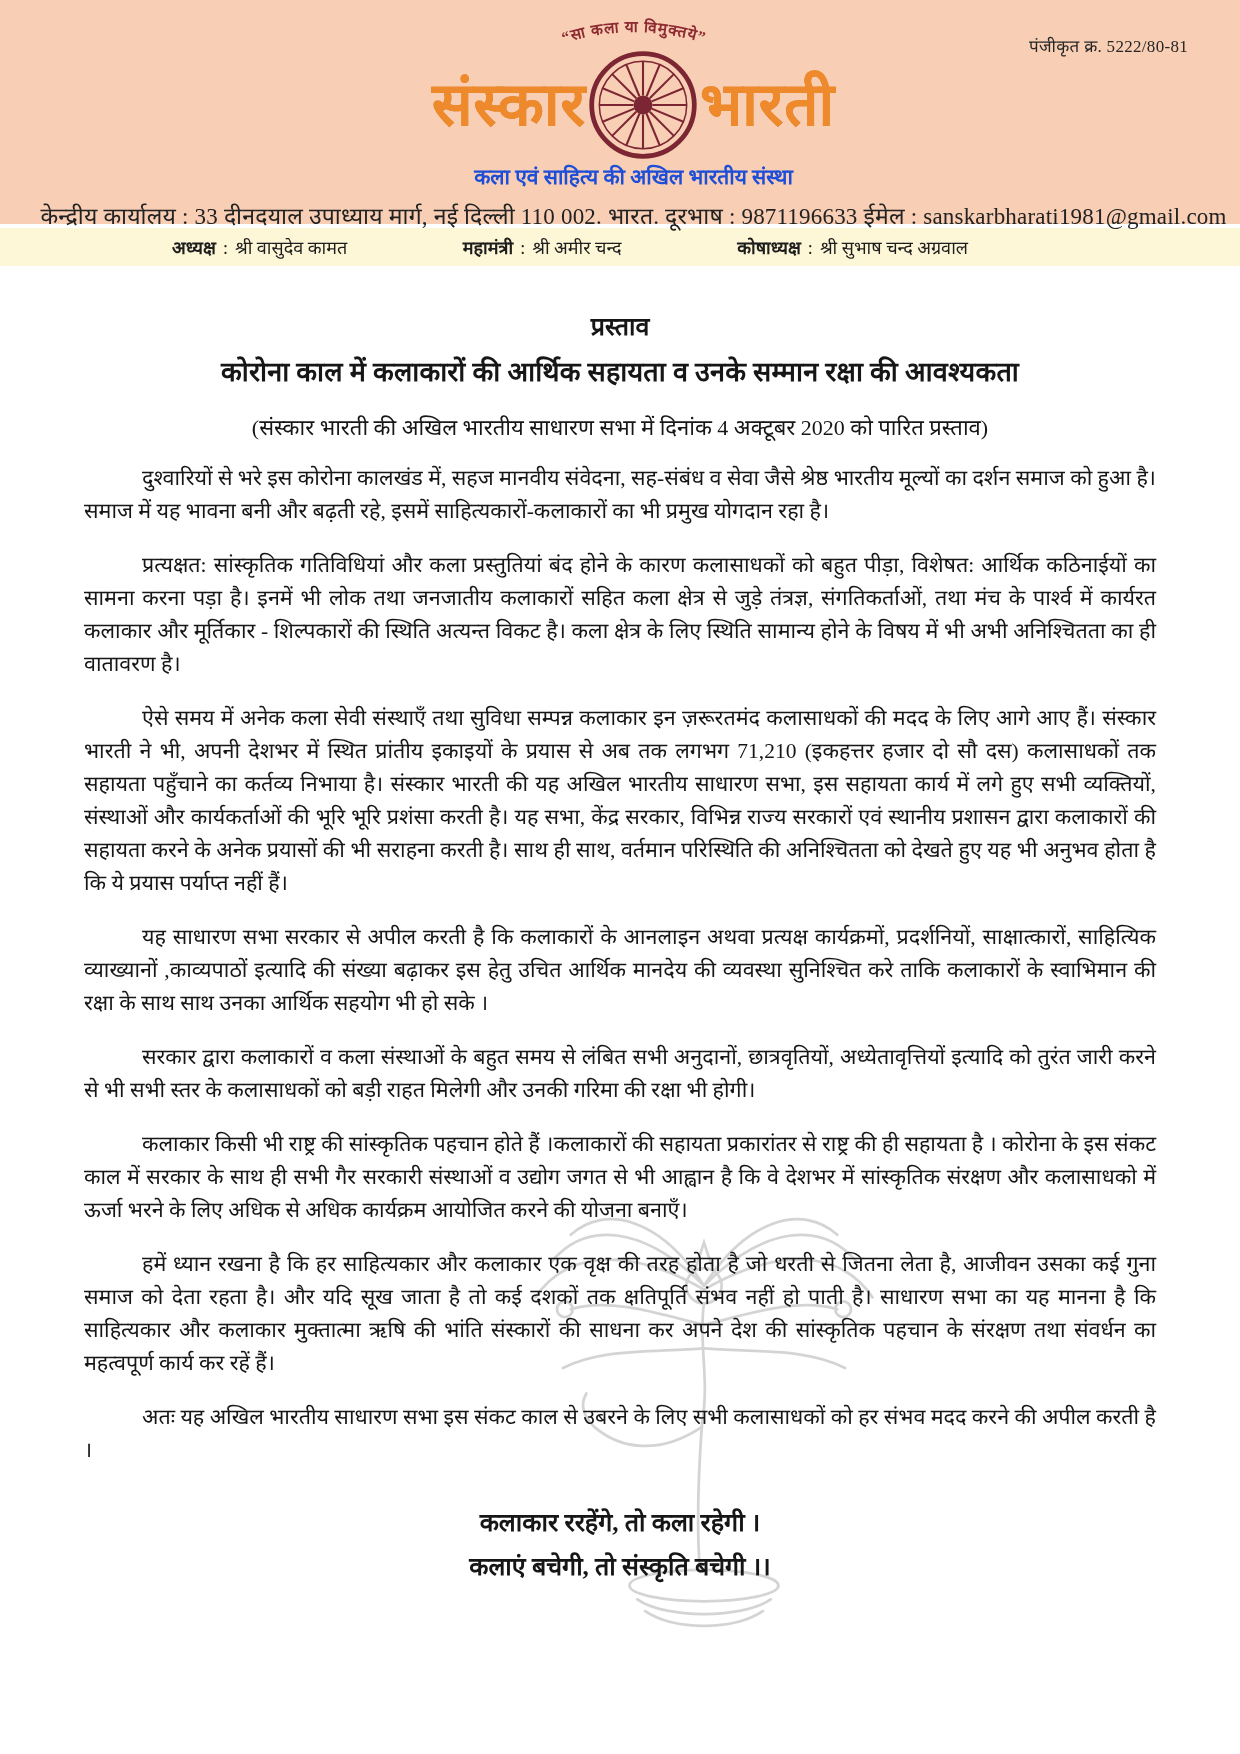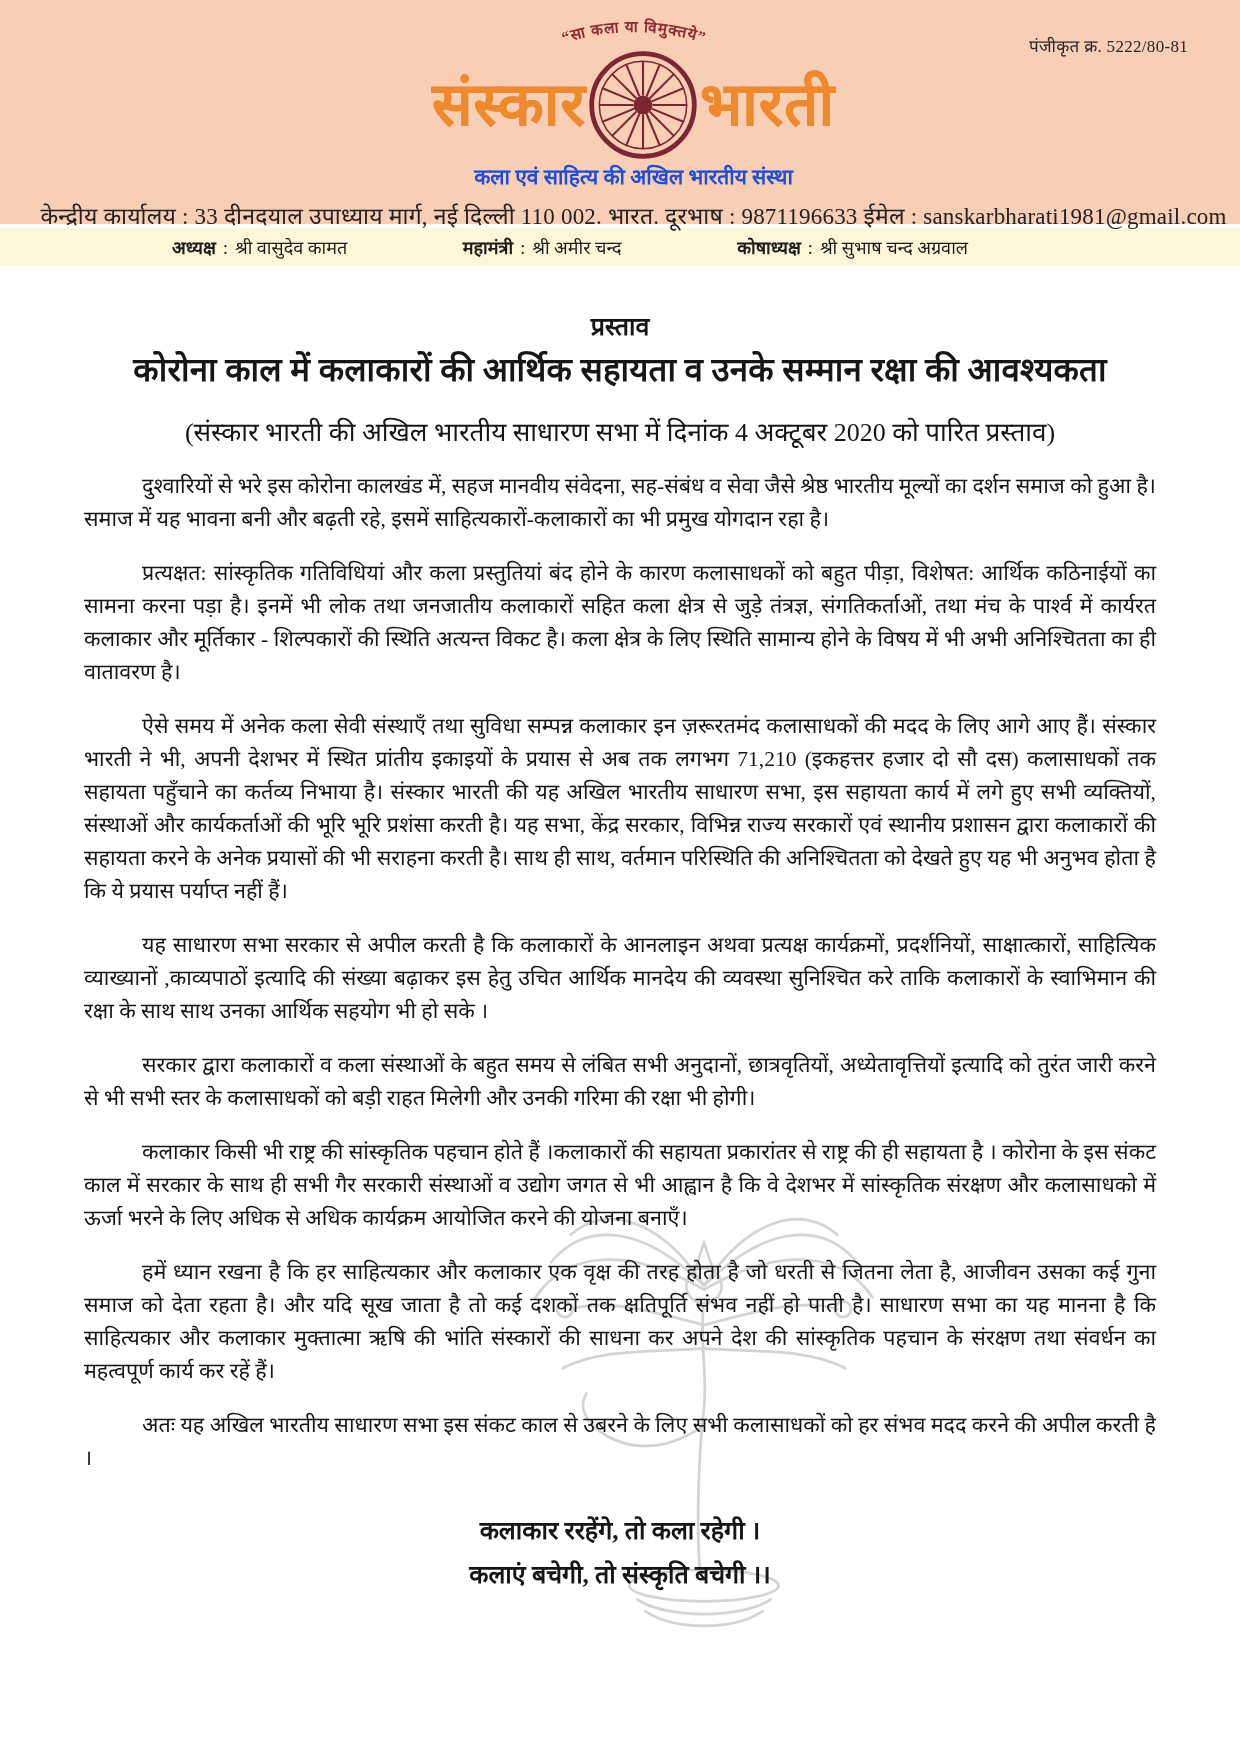--- a/index.html
+++ b/index.html
@@ -26,22 +26,22 @@
   
   .officers { height:38px; background:#fdf7d7; display:flex; align-items:center;
               justify-content:space-between; padding:0 272px 0 172px; font-size:18px; color:#1d1d1d; }
   .officer { white-space:nowrap; }
   .officer .role { font-weight:700; }
   .officer .sep { margin:0 7px; }
 
   
   .doc { position:relative; z-index:1; padding:0 84px; }
   .doc-heading { margin-top:42px; text-align:center; font-size:25px; font-weight:800; }
-  .doc-title { margin-top:4px; text-align:center; font-size:33px; font-weight:800; letter-spacing:.2px; }
-  .doc-subtitle { margin-top:22px; text-align:center; font-size:26px; }
+  .doc-title { margin-top:10px; text-align:center; font-size:27px; font-weight:800; letter-spacing:.2px; }
+  .doc-subtitle { margin-top:22px; text-align:center; font-size:22px; }
   .doc p { font-size:21.5px; line-height:33px; text-align:justify; text-indent:58px; margin-top:21px; }
   .closing { margin-top:34px; text-align:center; }
   .closing div { font-size:25px; font-weight:800; line-height:44px; }
 
   
   .watermark { position:absolute; left:508px; top:1178px; width:392px; height:482px;
                z-index:0; opacity:.38; }
 </style>
 </head>
 <body>

